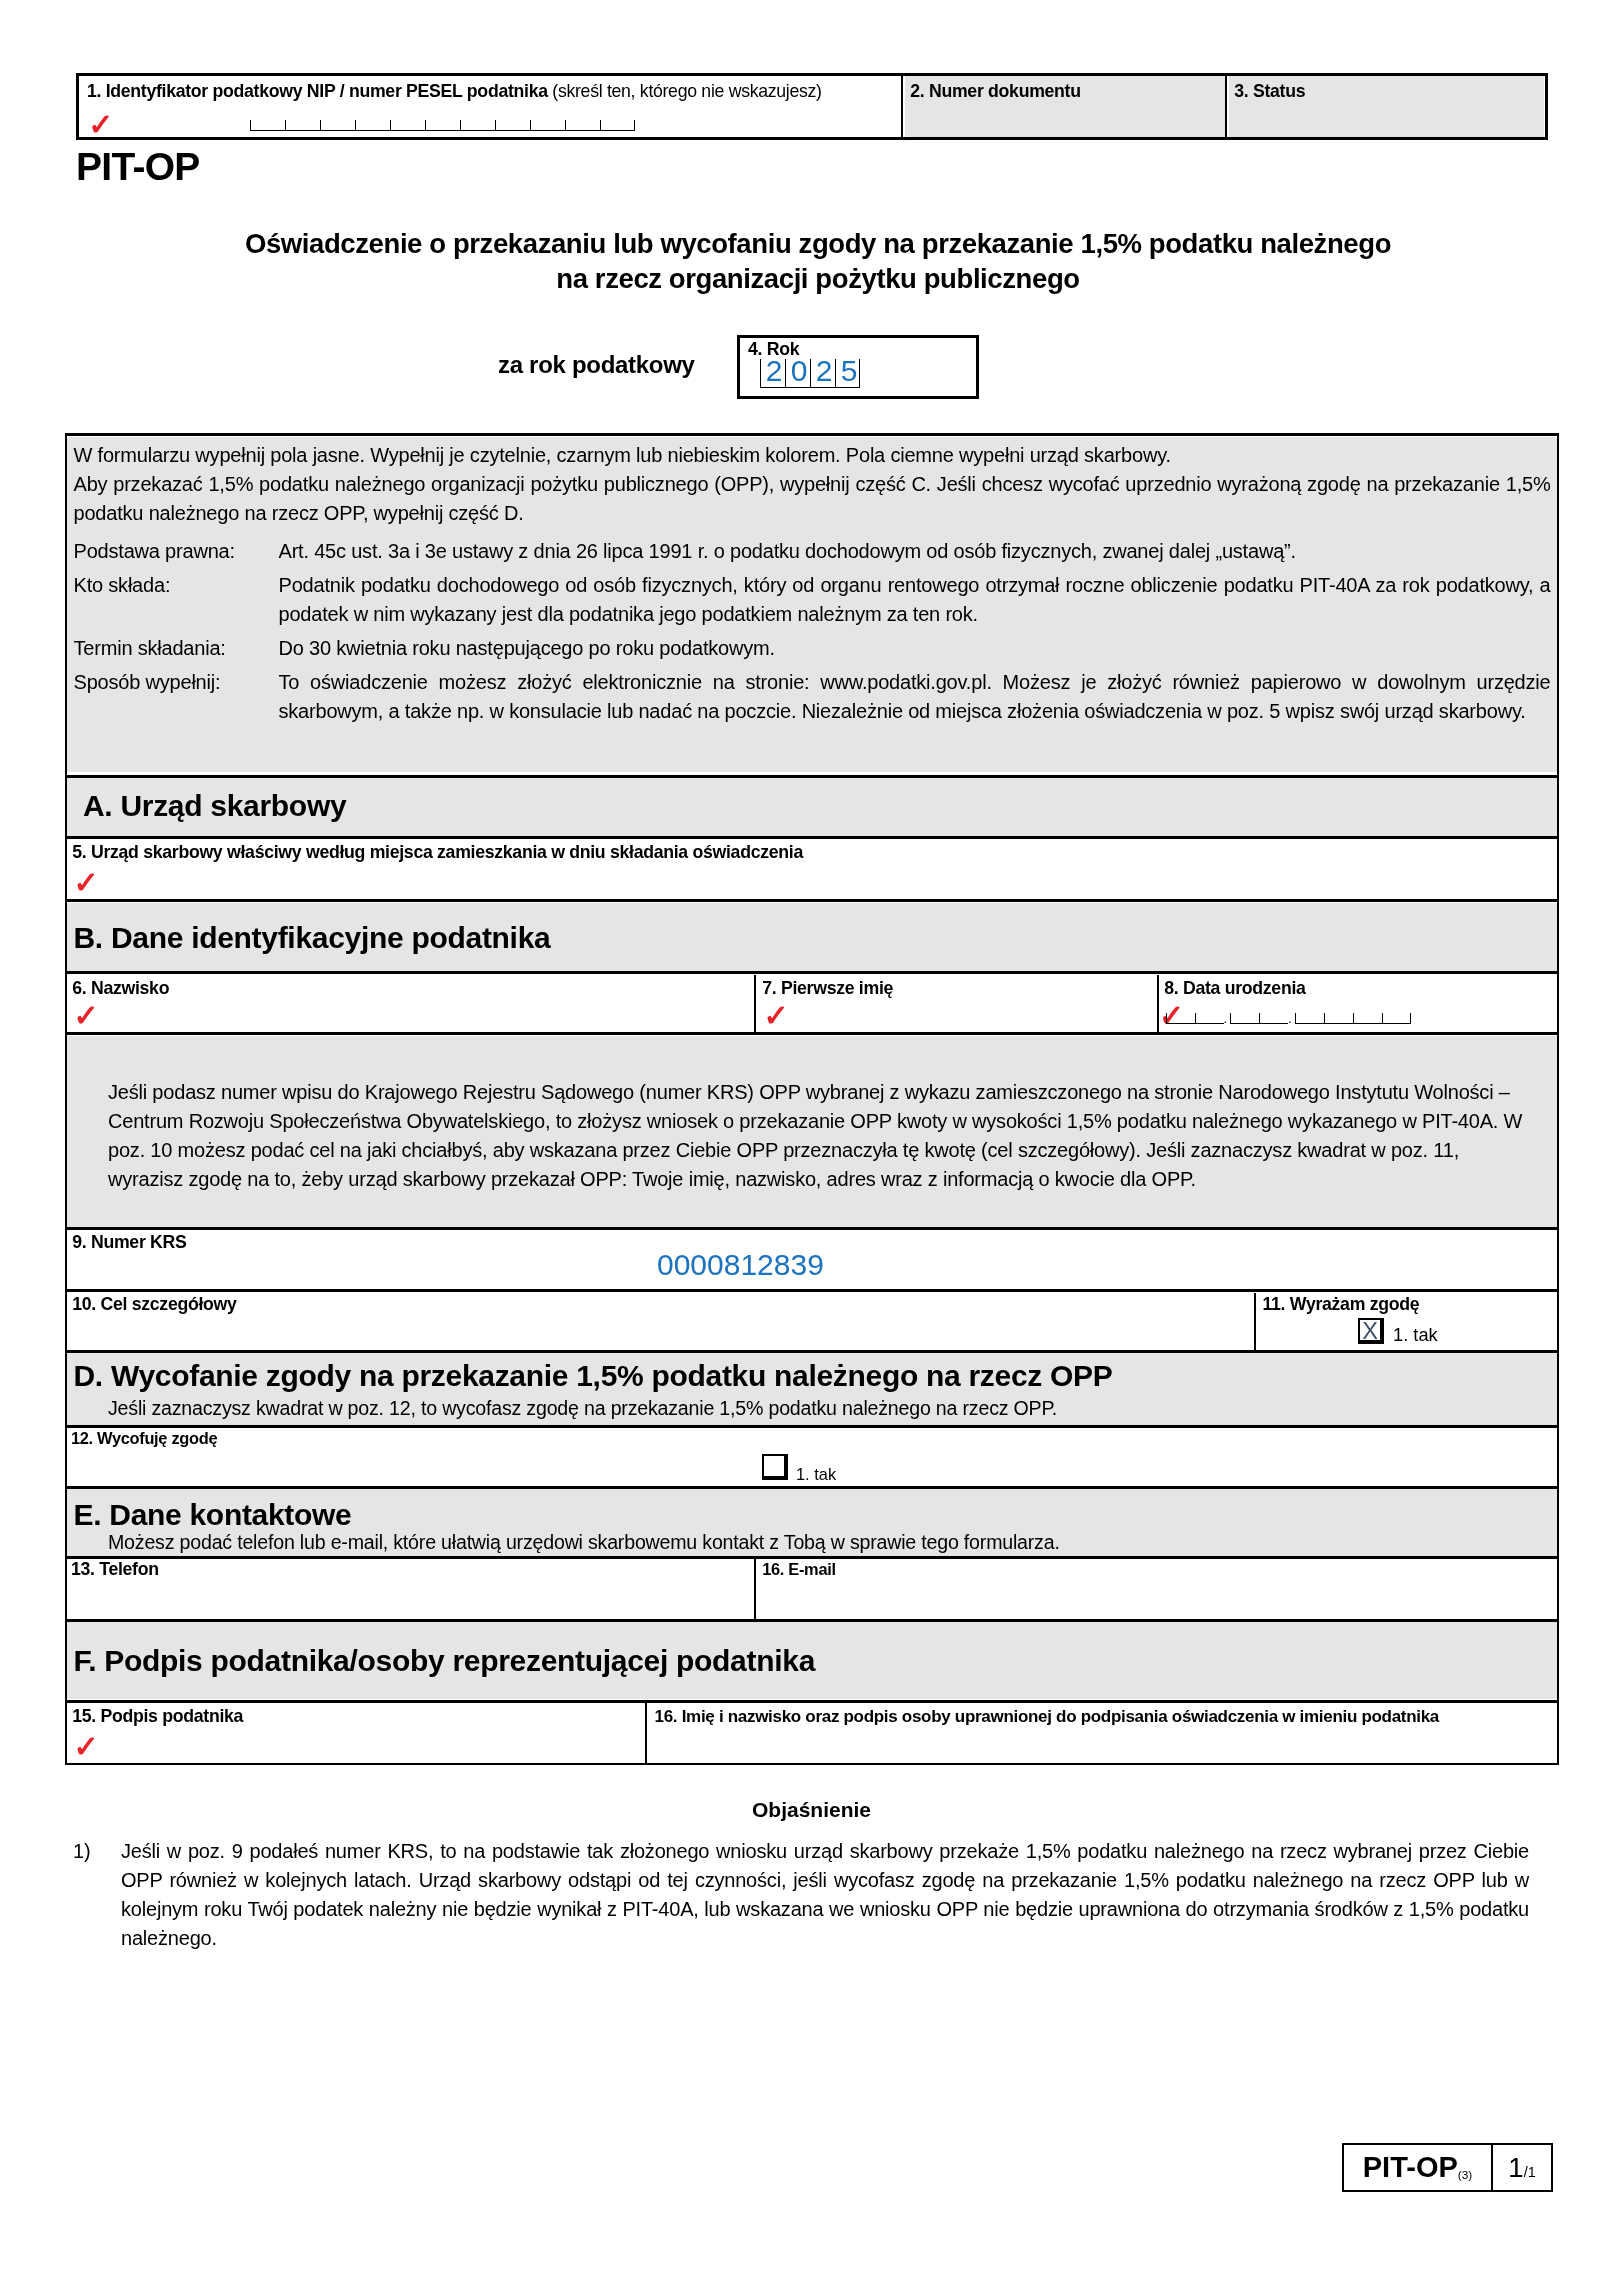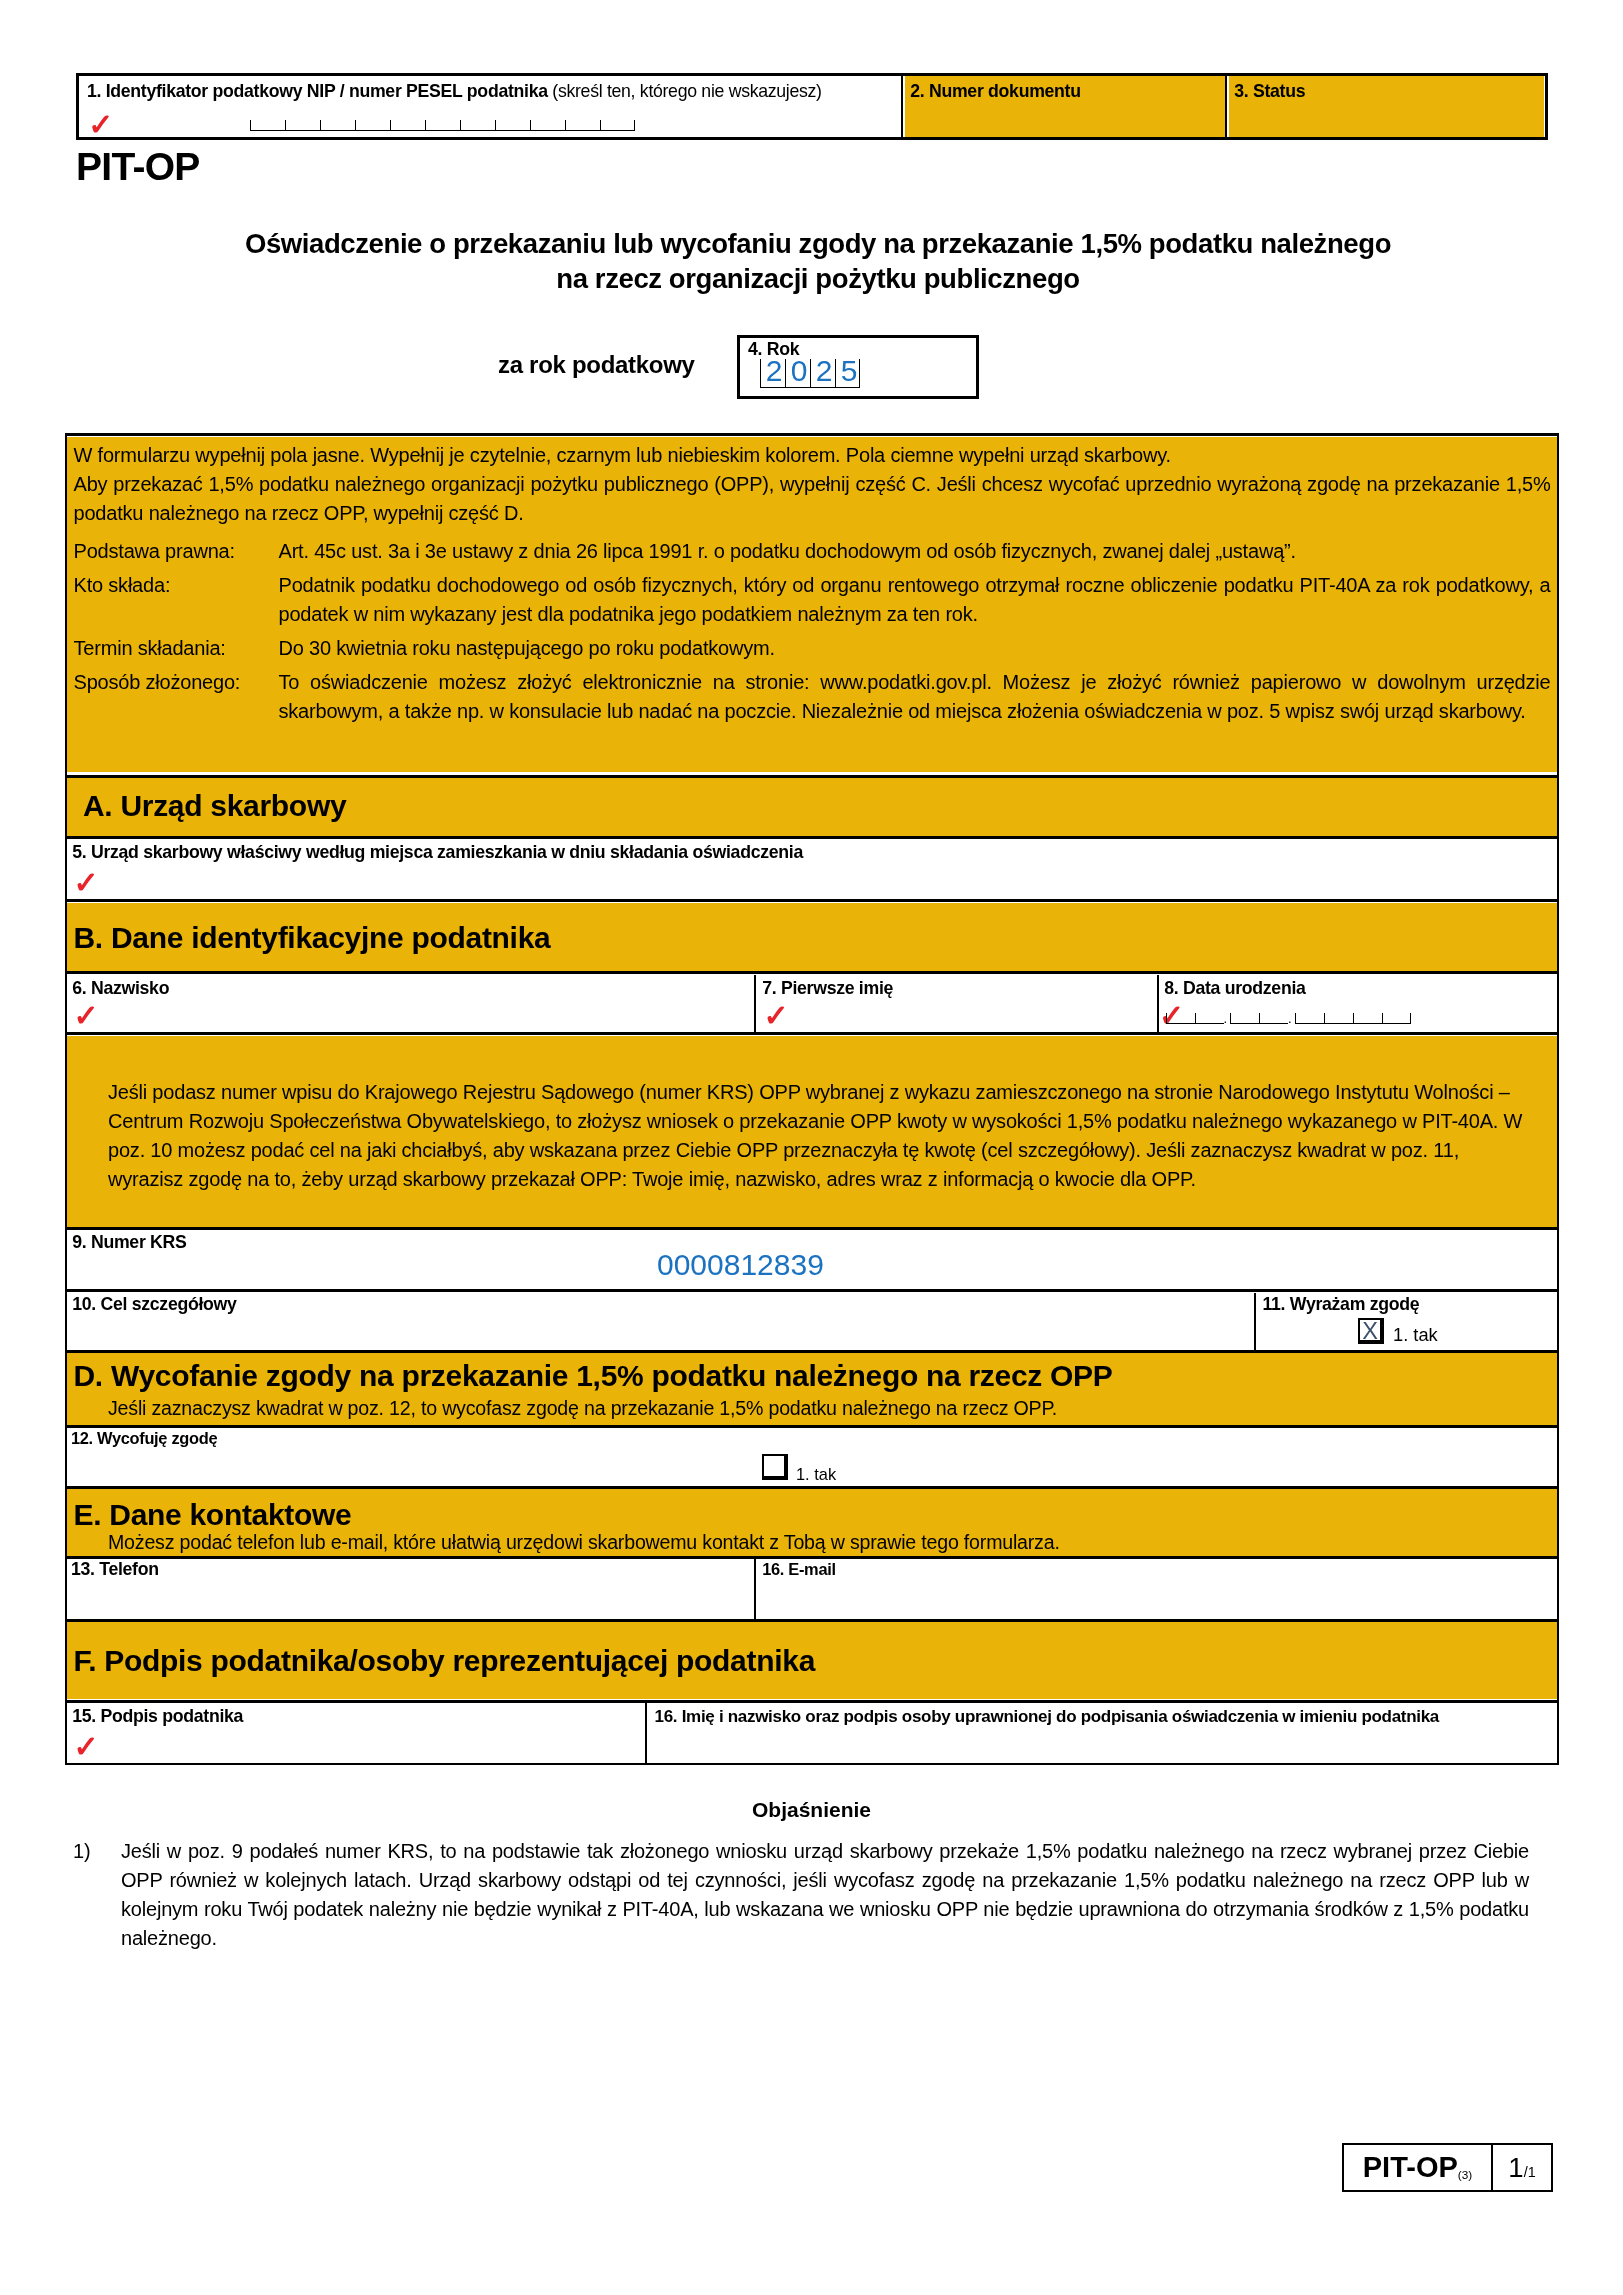--- a/index.html
+++ b/index.html
@@ -1,19 +1,19 @@
 <!DOCTYPE html>
 <html style="font-size:10.5px"><head>
 <meta charset="utf-8">
 <style>
   * { box-sizing: border-box; margin: 0; padding: 0; }
   html, body { width: 1623px; height: 2295px; background: #ffffff; }
   body { font-family: "Liberation Sans", sans-serif; color: #000; position: relative; overflow: hidden; }
   .abs { position: absolute; }
-  .gray { background: #eab308; }
+  .gray { background: #e5e5e5; }
   .lbl { font-weight: bold; font-size: 17.7px; line-height: 21px; letter-spacing: -0.3px; }
   .check { color: #e8232a; font-size: 30px; line-height: 30px; font-weight: bold; position: absolute; }
   .blue { color: #1b72c0; }
   .box-top { border: 3.3px solid #000; }
   .digit-row { display: flex; align-items: flex-end; }
   .digit-cell { border-left: 1.3px solid #000; border-bottom: 1.3px solid #000; height: 10.5px; }
   .digit-cell:last-child { border-right: 1.3px solid #000; }
   .sect-title { font-weight: bold; font-size: 30px; line-height: 37px; letter-spacing: -0.3px; }
   .body-txt { font-size: 20px; line-height: 29px; letter-spacing: -0.2px; }
   .hline { position: absolute; left: 65px; width: 1494px; height: 3.3px; background: #000; }
@@ -85,21 +85,21 @@
 <div class="abs gray body-txt" style="left:67px; top:437px; width:1490px; height:335px; padding:3.9px 6.5px;">
   <div>W formularzu wypełnij pola jasne. Wypełnij je czytelnie, czarnym lub niebieskim kolorem. Pola ciemne wypełni urząd skarbowy.</div>
   <div style="text-align:justify;">Aby przekazać 1,5% podatku należnego organizacji pożytku publicznego (OPP), wypełnij część C. Jeśli chcesz wycofać uprzednio wyrażoną zgodę na przekazanie 1,5% podatku należnego na rzecz OPP, wypełnij część D.</div>
   <div style="display:grid; grid-template-columns:205px 1fr; row-gap:5px; margin-top:9.2px;">
     <div>Podstawa prawna:</div>
     <div>Art. 45c ust. 3a i 3e ustawy z dnia 26 lipca 1991 r. o podatku dochodowym od osób fizycznych, zwanej dalej „ustawą”.</div>
     <div>Kto składa:</div>
     <div style="text-align:justify;">Podatnik podatku dochodowego od osób fizycznych, który od organu rentowego otrzymał roczne obliczenie podatku PIT-40A za rok podatkowy, a podatek w nim wykazany jest dla podatnika jego podatkiem należnym za ten rok.</div>
     <div>Termin składania:</div>
     <div>Do 30 kwietnia roku następującego po roku podatkowym.</div>
-    <div>Sposób złożonego:</div>
+    <div>Sposób wypełnij:</div>
     <div style="text-align:justify;">To oświadczenie możesz złożyć elektronicznie na stronie: www.podatki.gov.pl. Możesz je złożyć również papierowo w dowolnym urzędzie skarbowym, a także np. w konsulacie lub nadać na poczcie. Niezależnie od miejsca złożenia oświadczenia w poz. 5 wpisz swój urząd skarbowy.</div>
   </div>
 </div>
 
 <div class="hline" style="top:775px;"></div>
 <div class="abs gray" style="left:67px; top:778px; width:1490px; height:58px;">
   <div class="abs sect-title" style="left:16px; top:9.2px;">A. Urząd skarbowy</div>
 </div>
 <div class="hline" style="top:836px;"></div>
 <div class="abs" style="left:67px; top:839px; width:1490px; height:60px;">

